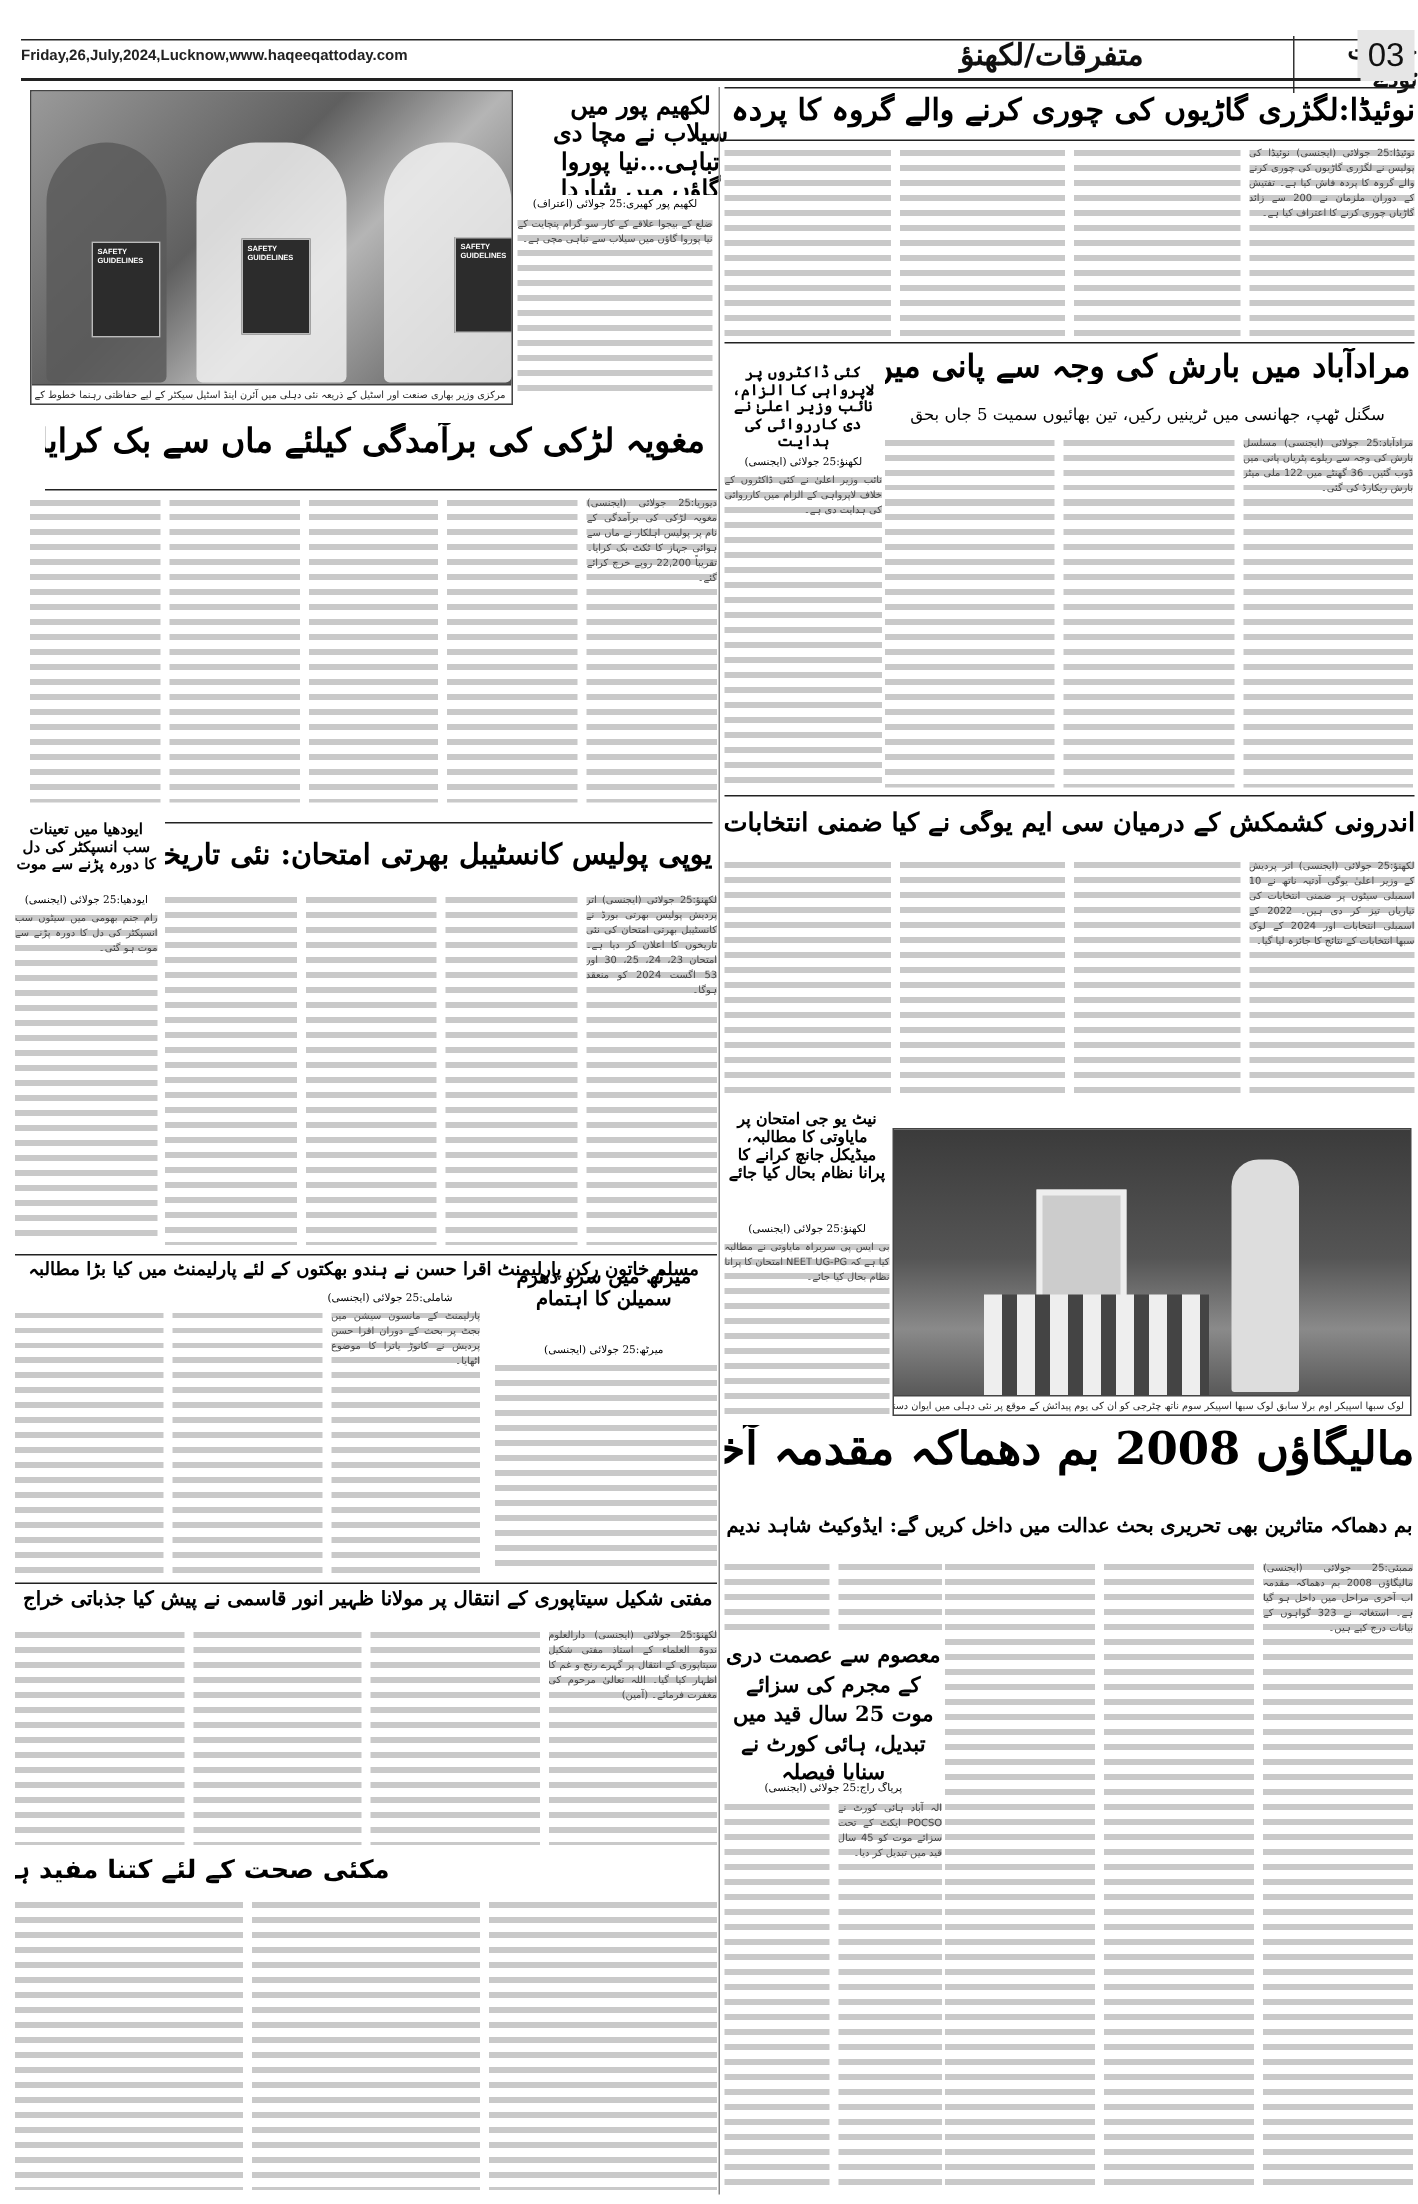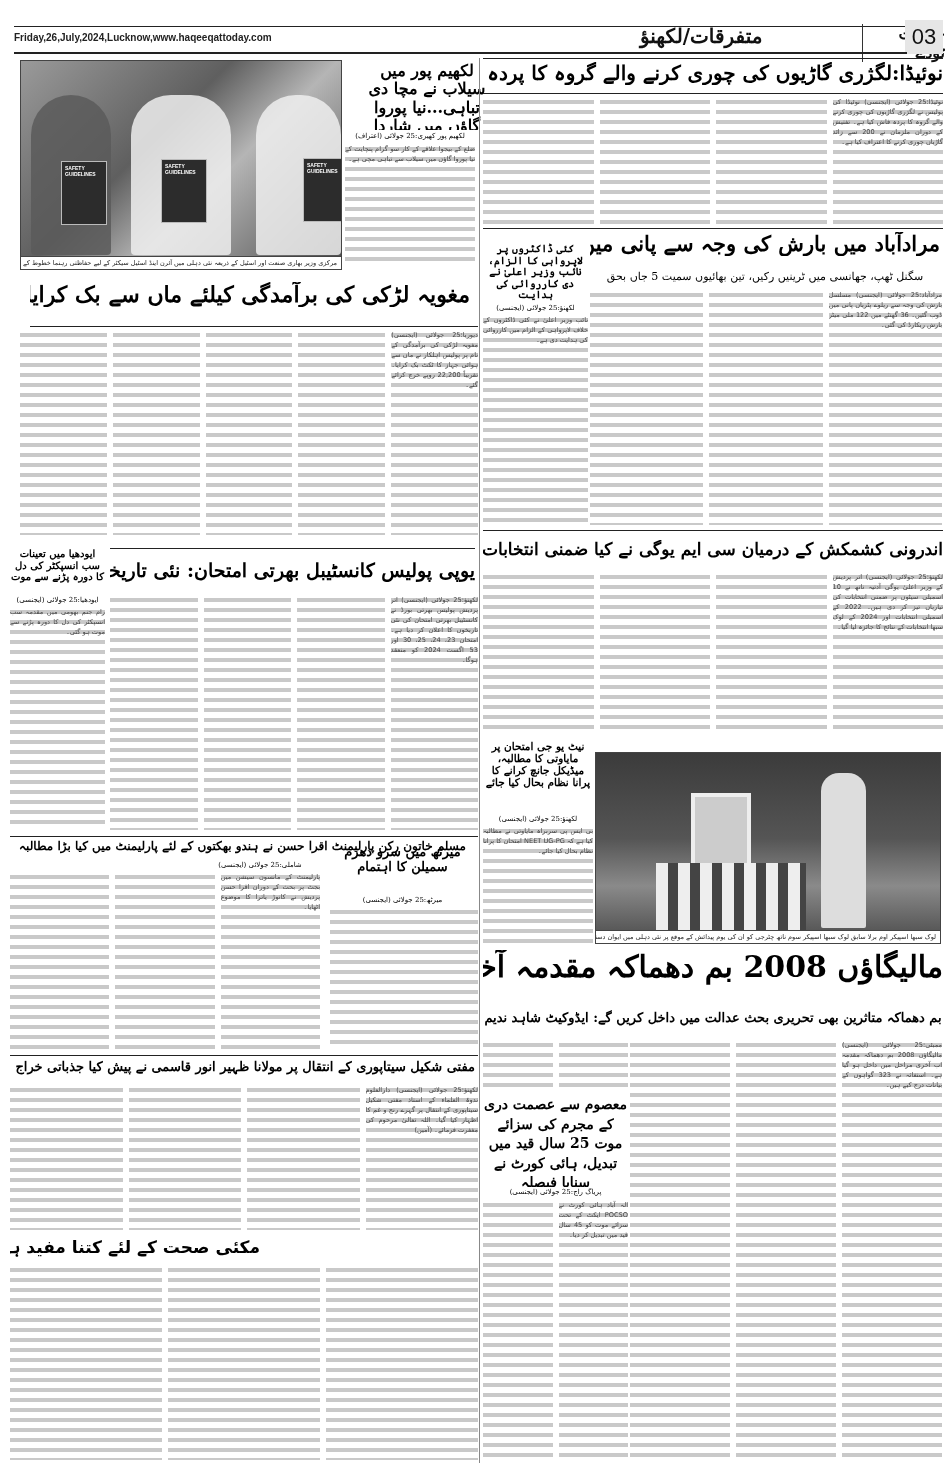--- a/index.html
+++ b/index.html
@@ -110,21 +110,21 @@
     <div class="col"></div>
     <div class="col"></div>
     <div class="col"></div>
   </div>
 </div>
 
 <div>
   <div class="head" style="left:10px;top:548px;width:95px;height:45px;font-size:10px;white-space:normal">ایودھیا میں تعینات سب انسپکٹر کی دل کا دورہ پڑنے سے موت</div>
   <div class="sub" style="left:10px;top:596px;width:95px;font-size:7px">ایودھیا:25 جولائی (ایجنسی)</div>
   <div class="cols" style="left:10px;top:607px;width:95px;height:222px">
-    <div class="col">رام جنم بھومی میں مقدمہ سب انسپکٹر کی دل کا دورہ پڑنے سے موت ہو گئی۔</div>
+    <div class="col">رام جنم بھومی میں سیٹوں سب انسپکٹر کی دل کا دورہ پڑنے سے موت ہو گئی۔</div>
   </div>
 </div>
 
 <div>
   <div class="head" style="left:483px;top:740px;width:110px;height:72px;font-size:10.5px;white-space:normal">نیٹ یو جی امتحان پر مایاوتی کا مطالبہ، میڈیکل جانچ کرانے کا پرانا نظام بحال کیا جائے</div>
   <div class="sub" style="left:483px;top:815px;width:110px;font-size:7px">لکھنؤ:25 جولائی (ایجنسی)</div>
   <div class="cols" style="left:483px;top:826px;width:110px;height:118px">
     <div class="col">بی ایس پی سربراہ مایاوتی نے مطالبہ کیا ہے کہ NEET UG-PG امتحان کا پرانا نظام بحال کیا جائے۔</div>
   </div>
 </div>

